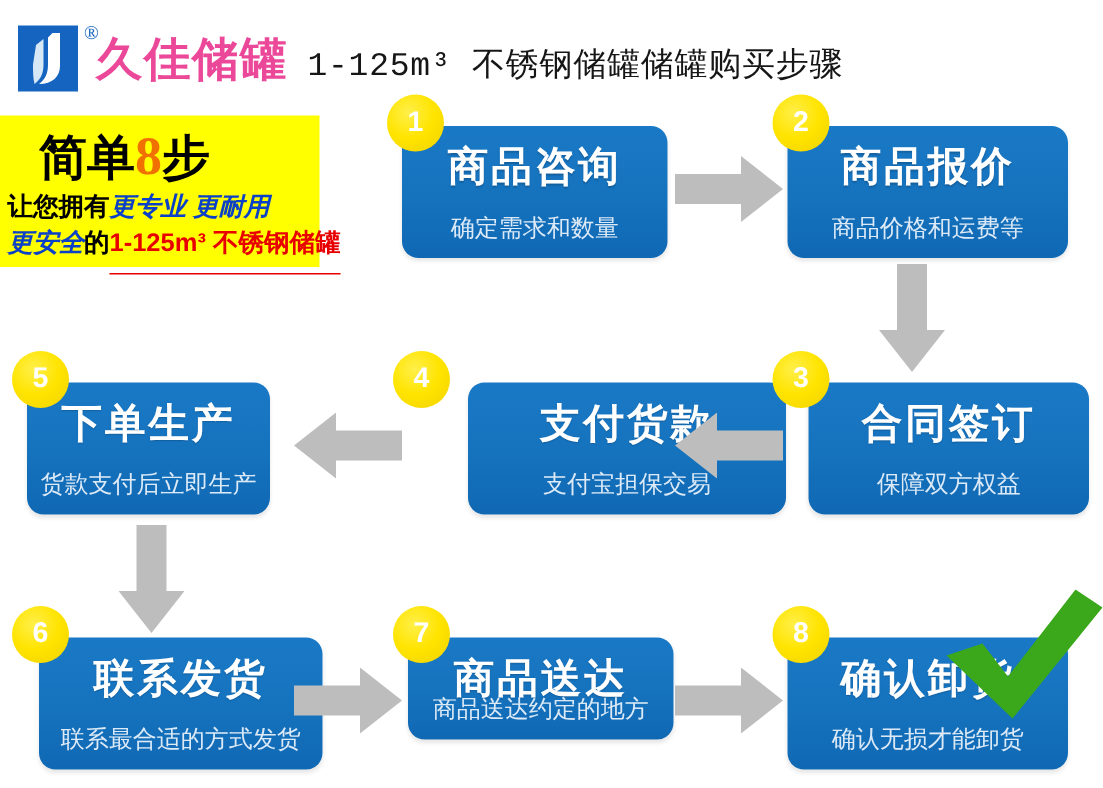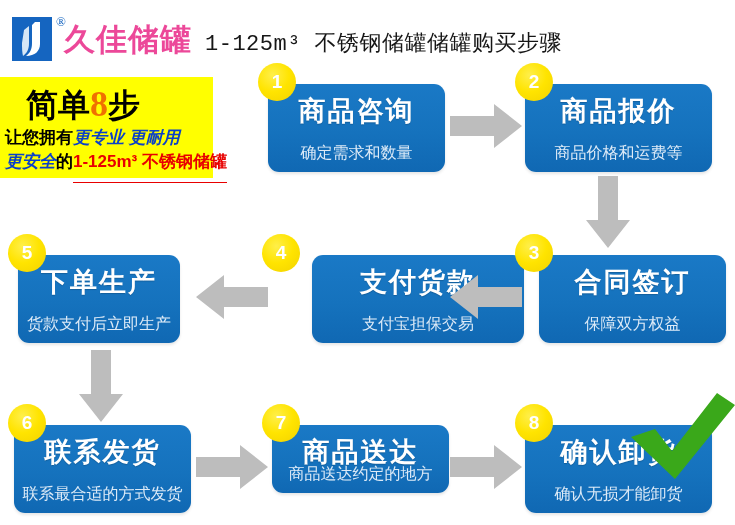--- a/index.html
+++ b/index.html
@@ -192,21 +192,21 @@
     <div class="sub">支付宝担保交易</div>
   </div>
 
   <div class="badge" style="left:515px;top:234px;">3</div>
   <div class="step" style="left:525px;top:255px;width:187px;height:88px;margin-left:14px;">
     <div class="title">合同签订</div>
     <div class="sub">保障双方权益</div>
   </div>
 
   <div class="badge" style="left:8px;top:404px;">6</div>
-  <div class="step" style="left:14px;top:425px;width:177px;height:88px;">
+  <div class="step" style="left:26px;top:425px;width:177px;height:88px;padding-left:12px;">
     <div class="title">联系发货</div>
     <div class="sub">联系最合适的方式发货</div>
   </div>
 
   <div class="badge" style="left:262px;top:404px;">7</div>
   <div class="step" style="left:272px;top:425px;width:177px;height:68px;">
     <div class="title">商品送达</div>
     <div class="sub">商品送达约定的地方</div>
   </div>
 

